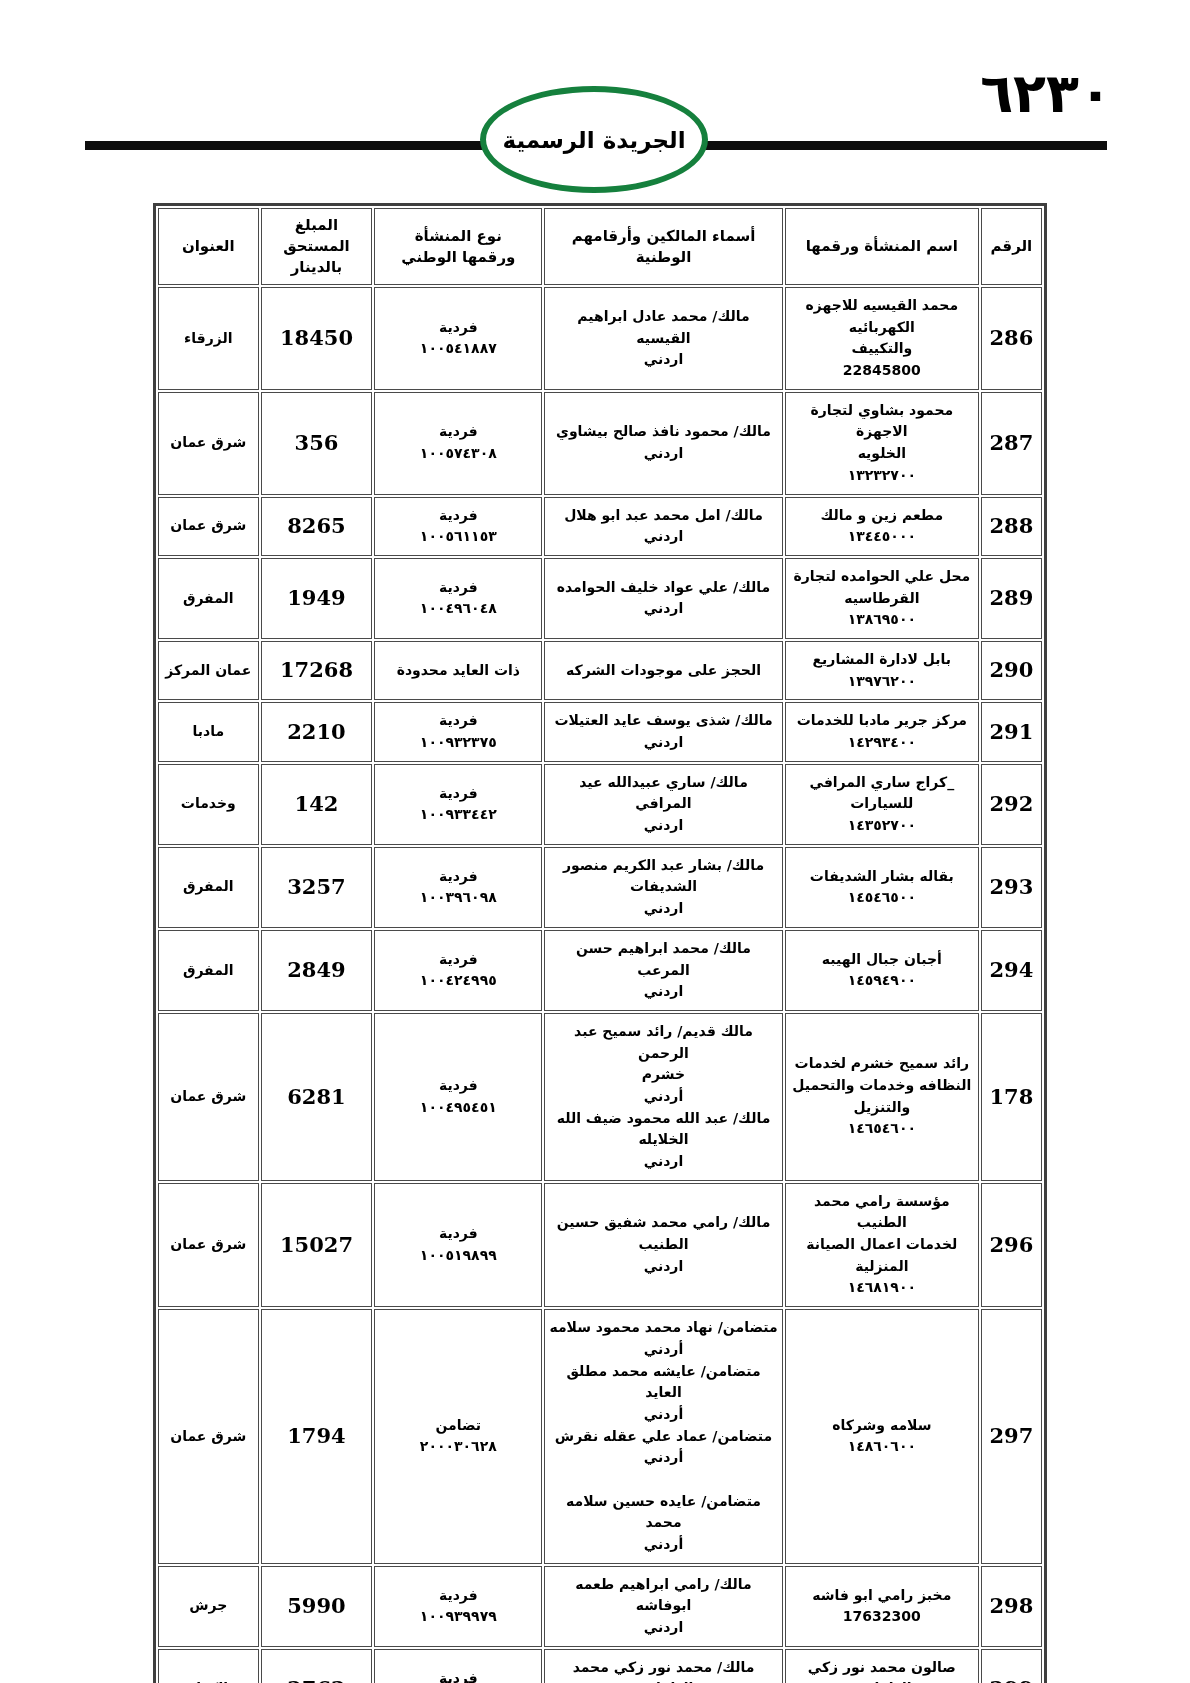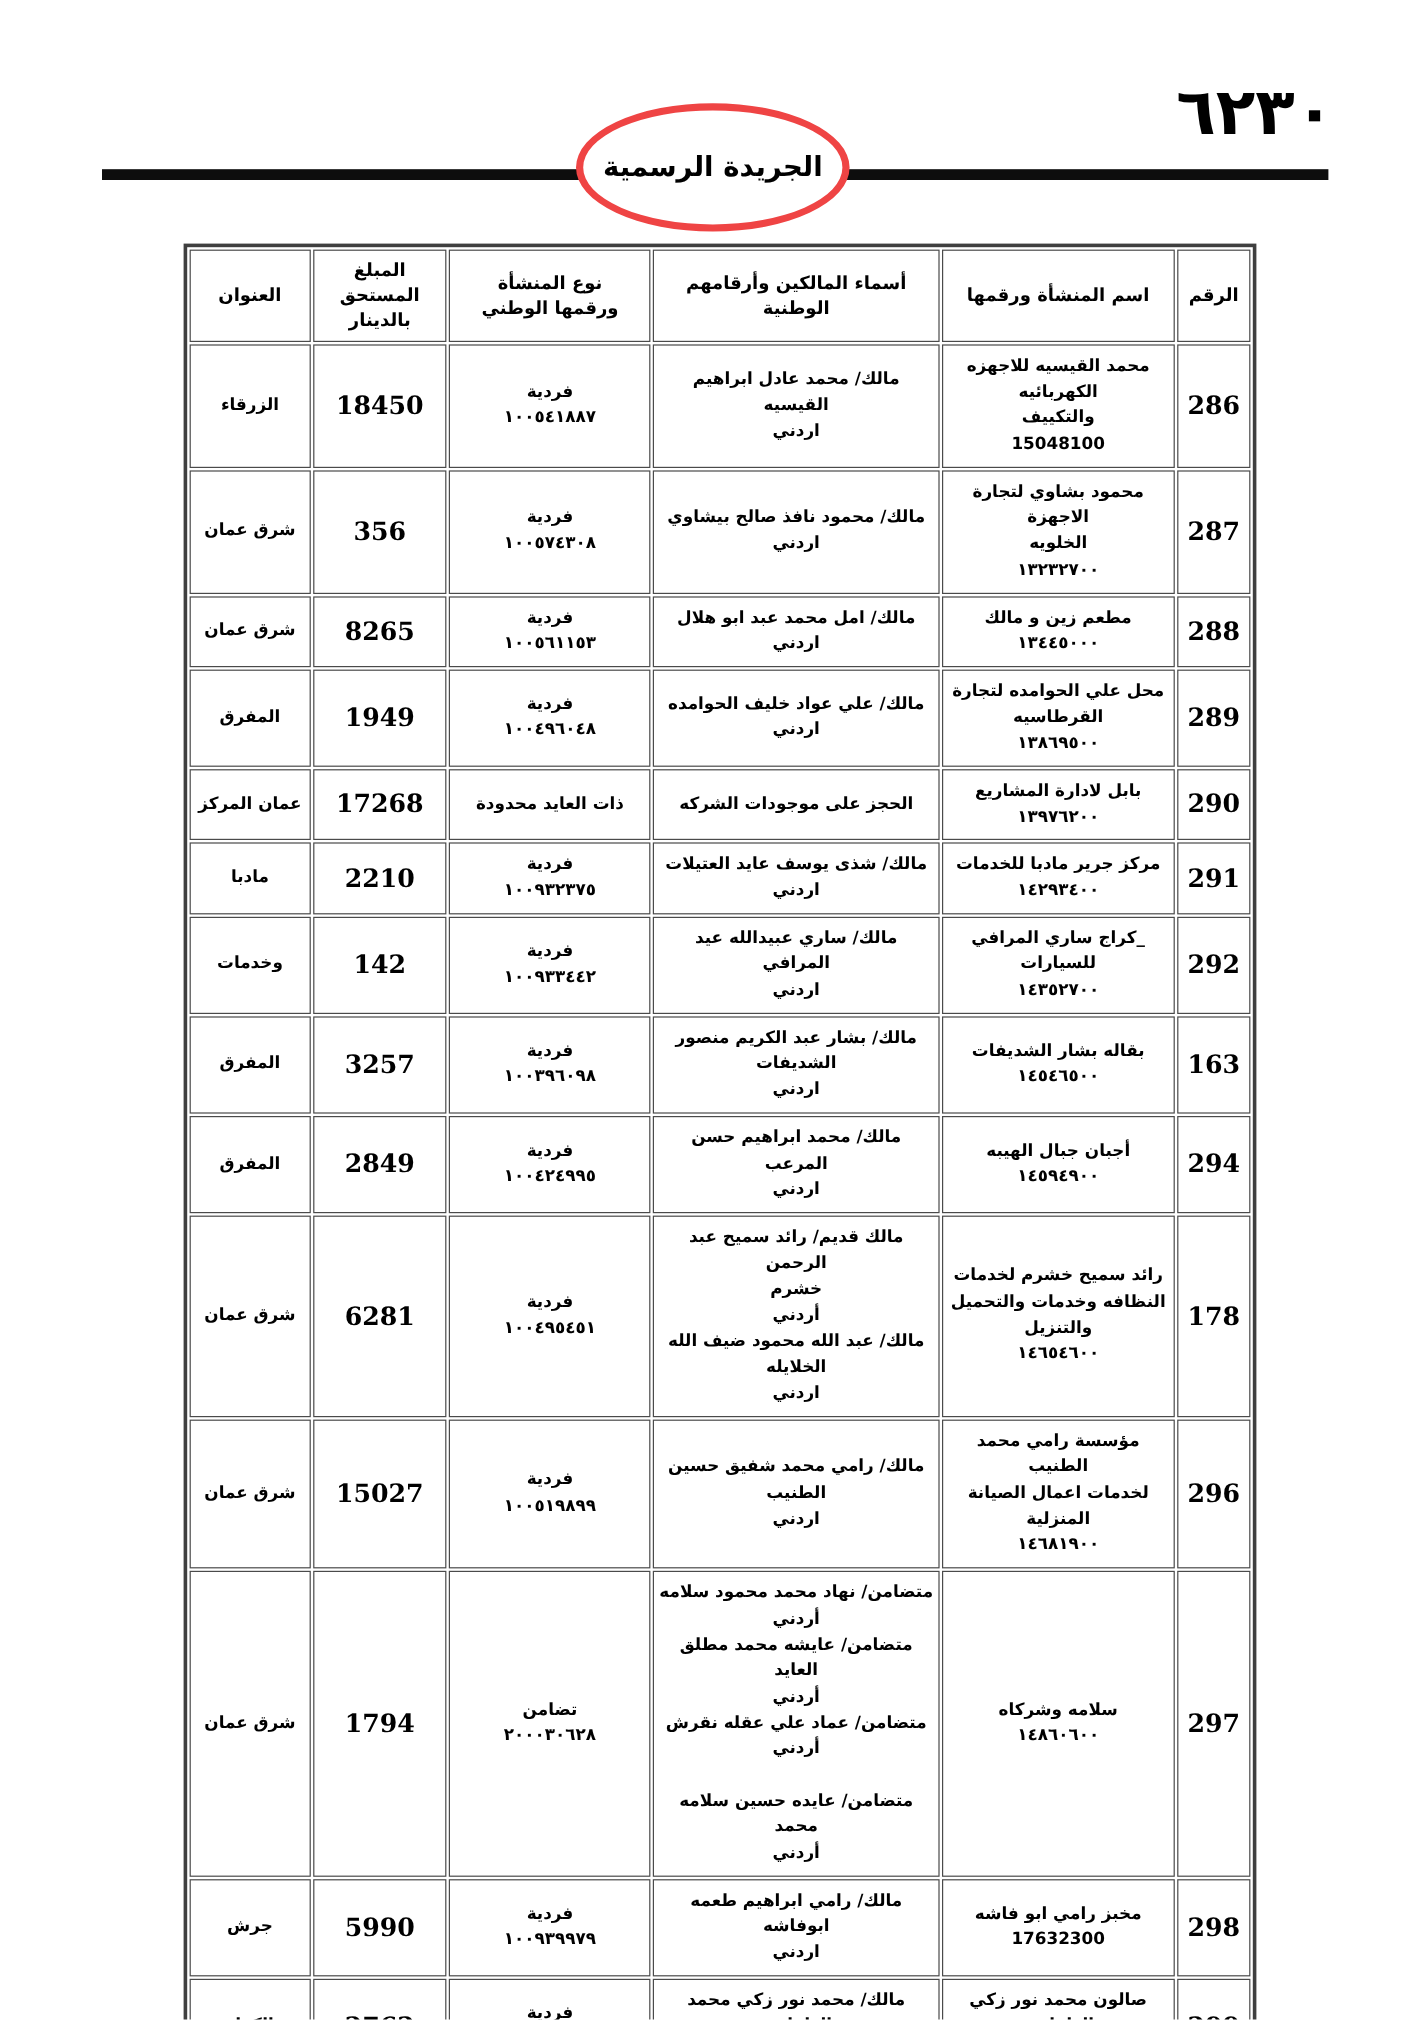--- a/index.html
+++ b/index.html
@@ -31,21 +31,21 @@
     height: 9px;
     background: #0d0d0d;
   }
   .banner-oval {
     position: absolute;
     left: 480px;
     top: 86px;
     width: 228px;
     height: 107px;
     background: #ffffff;
-    border: 6px solid #ef4444;
+    border: 6px solid #15803d;
     border-radius: 50%;
     display: flex;
     align-items: center;
     justify-content: center;
     z-index: 2;
   }
   .banner-oval span {
     font-size: 23px;
     font-weight: bold;
     white-space: nowrap;
@@ -121,21 +121,21 @@
       <th>المبلغ المستحق
 بالدينار</th>
       <th>العنوان</th>
     </tr>
   </thead>
   <tbody>
     <tr>
       <td class="c-num">286</td>
       <td class="c-est">محمد القيسيه للاجهزه الكهربائيه
 والتكييف
-15048100</td>
+22845800</td>
       <td class="c-owners">مالك/ محمد عادل ابراهيم القيسيه
 اردني</td>
       <td class="c-type">فردية
 ١٠٠٥٤١٨٨٧</td>
       <td class="c-amount">18450</td>
       <td class="c-addr">الزرقاء</td>
     </tr>
     <tr>
       <td class="c-num">287</td>
       <td class="c-est">محمود بشاوي لتجارة الاجهزة
@@ -197,21 +197,21 @@
 للسيارات
 ١٤٣٥٢٧٠٠</td>
       <td class="c-owners">مالك/ ساري عبيدالله عيد المرافي
 اردني</td>
       <td class="c-type">فردية
 ١٠٠٩٣٣٤٤٢</td>
       <td class="c-amount">142</td>
       <td class="c-addr">وخدمات</td>
     </tr>
     <tr>
-      <td class="c-num">163</td>
+      <td class="c-num">293</td>
       <td class="c-est">بقاله بشار الشديفات
 ١٤٥٤٦٥٠٠</td>
       <td class="c-owners">مالك/ بشار عبد الكريم منصور
 الشديفات
 اردني</td>
       <td class="c-type">فردية
 ١٠٠٣٩٦٠٩٨</td>
       <td class="c-amount">3257</td>
       <td class="c-addr">المفرق</td>
     </tr>

